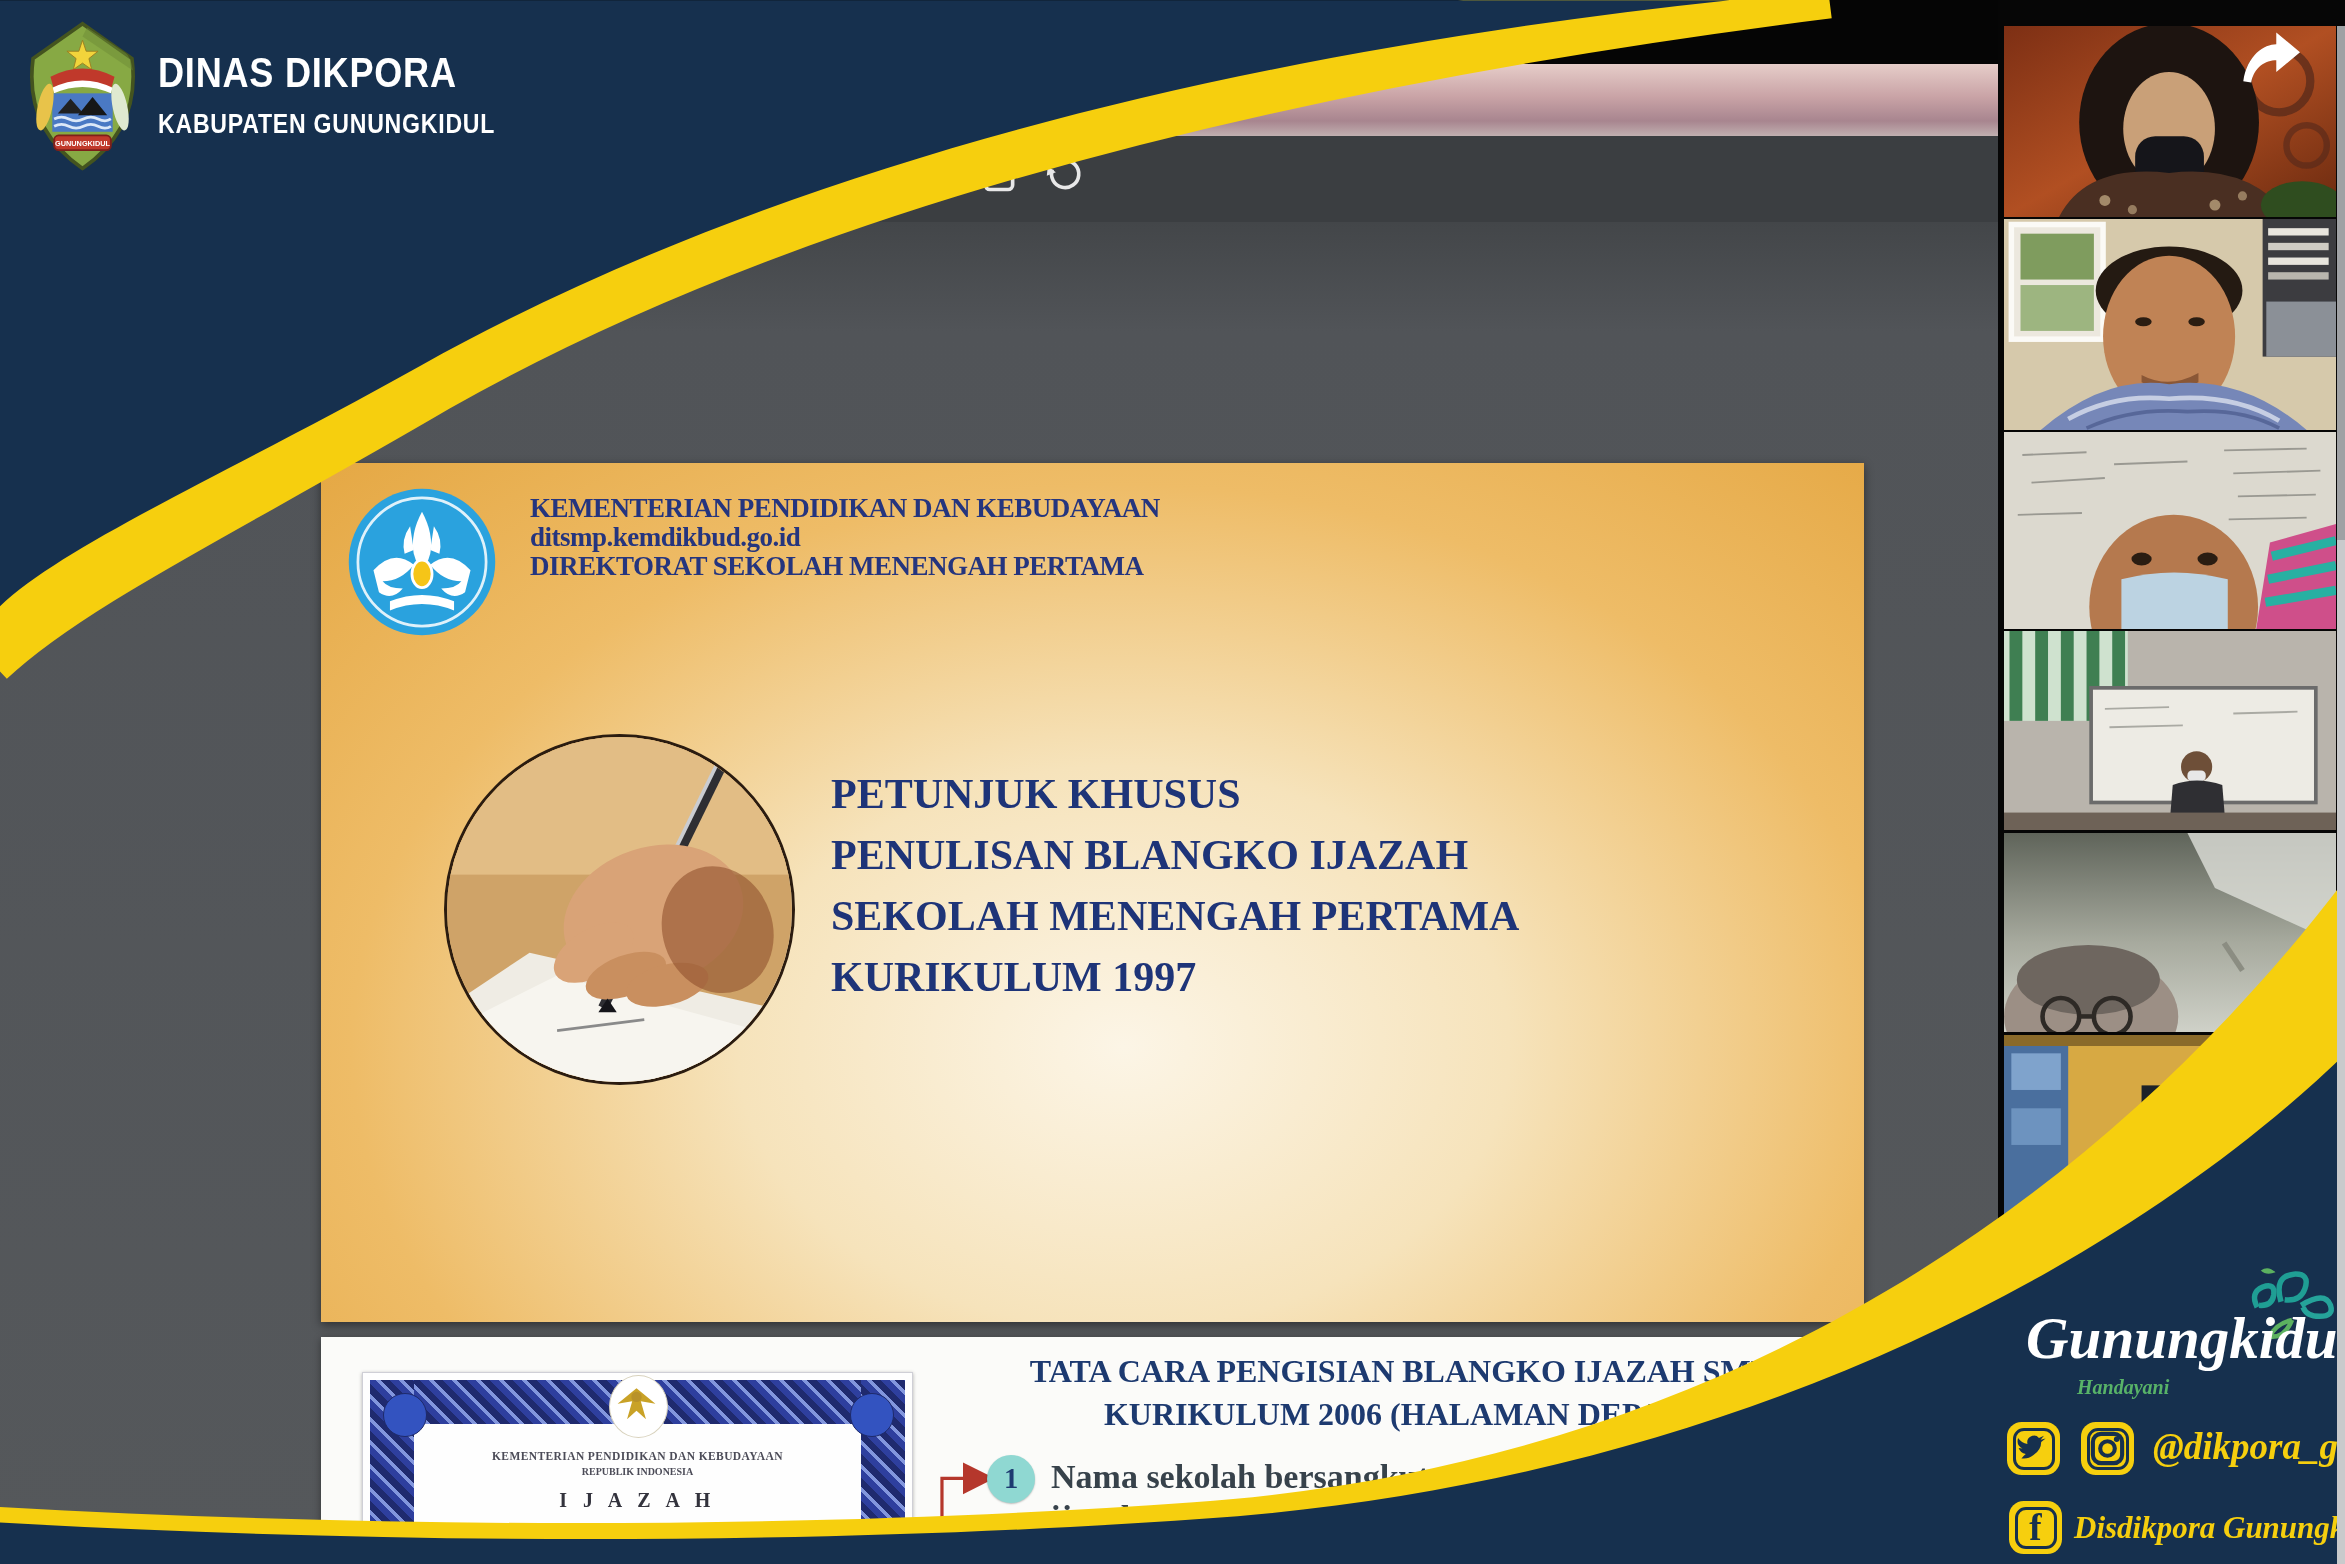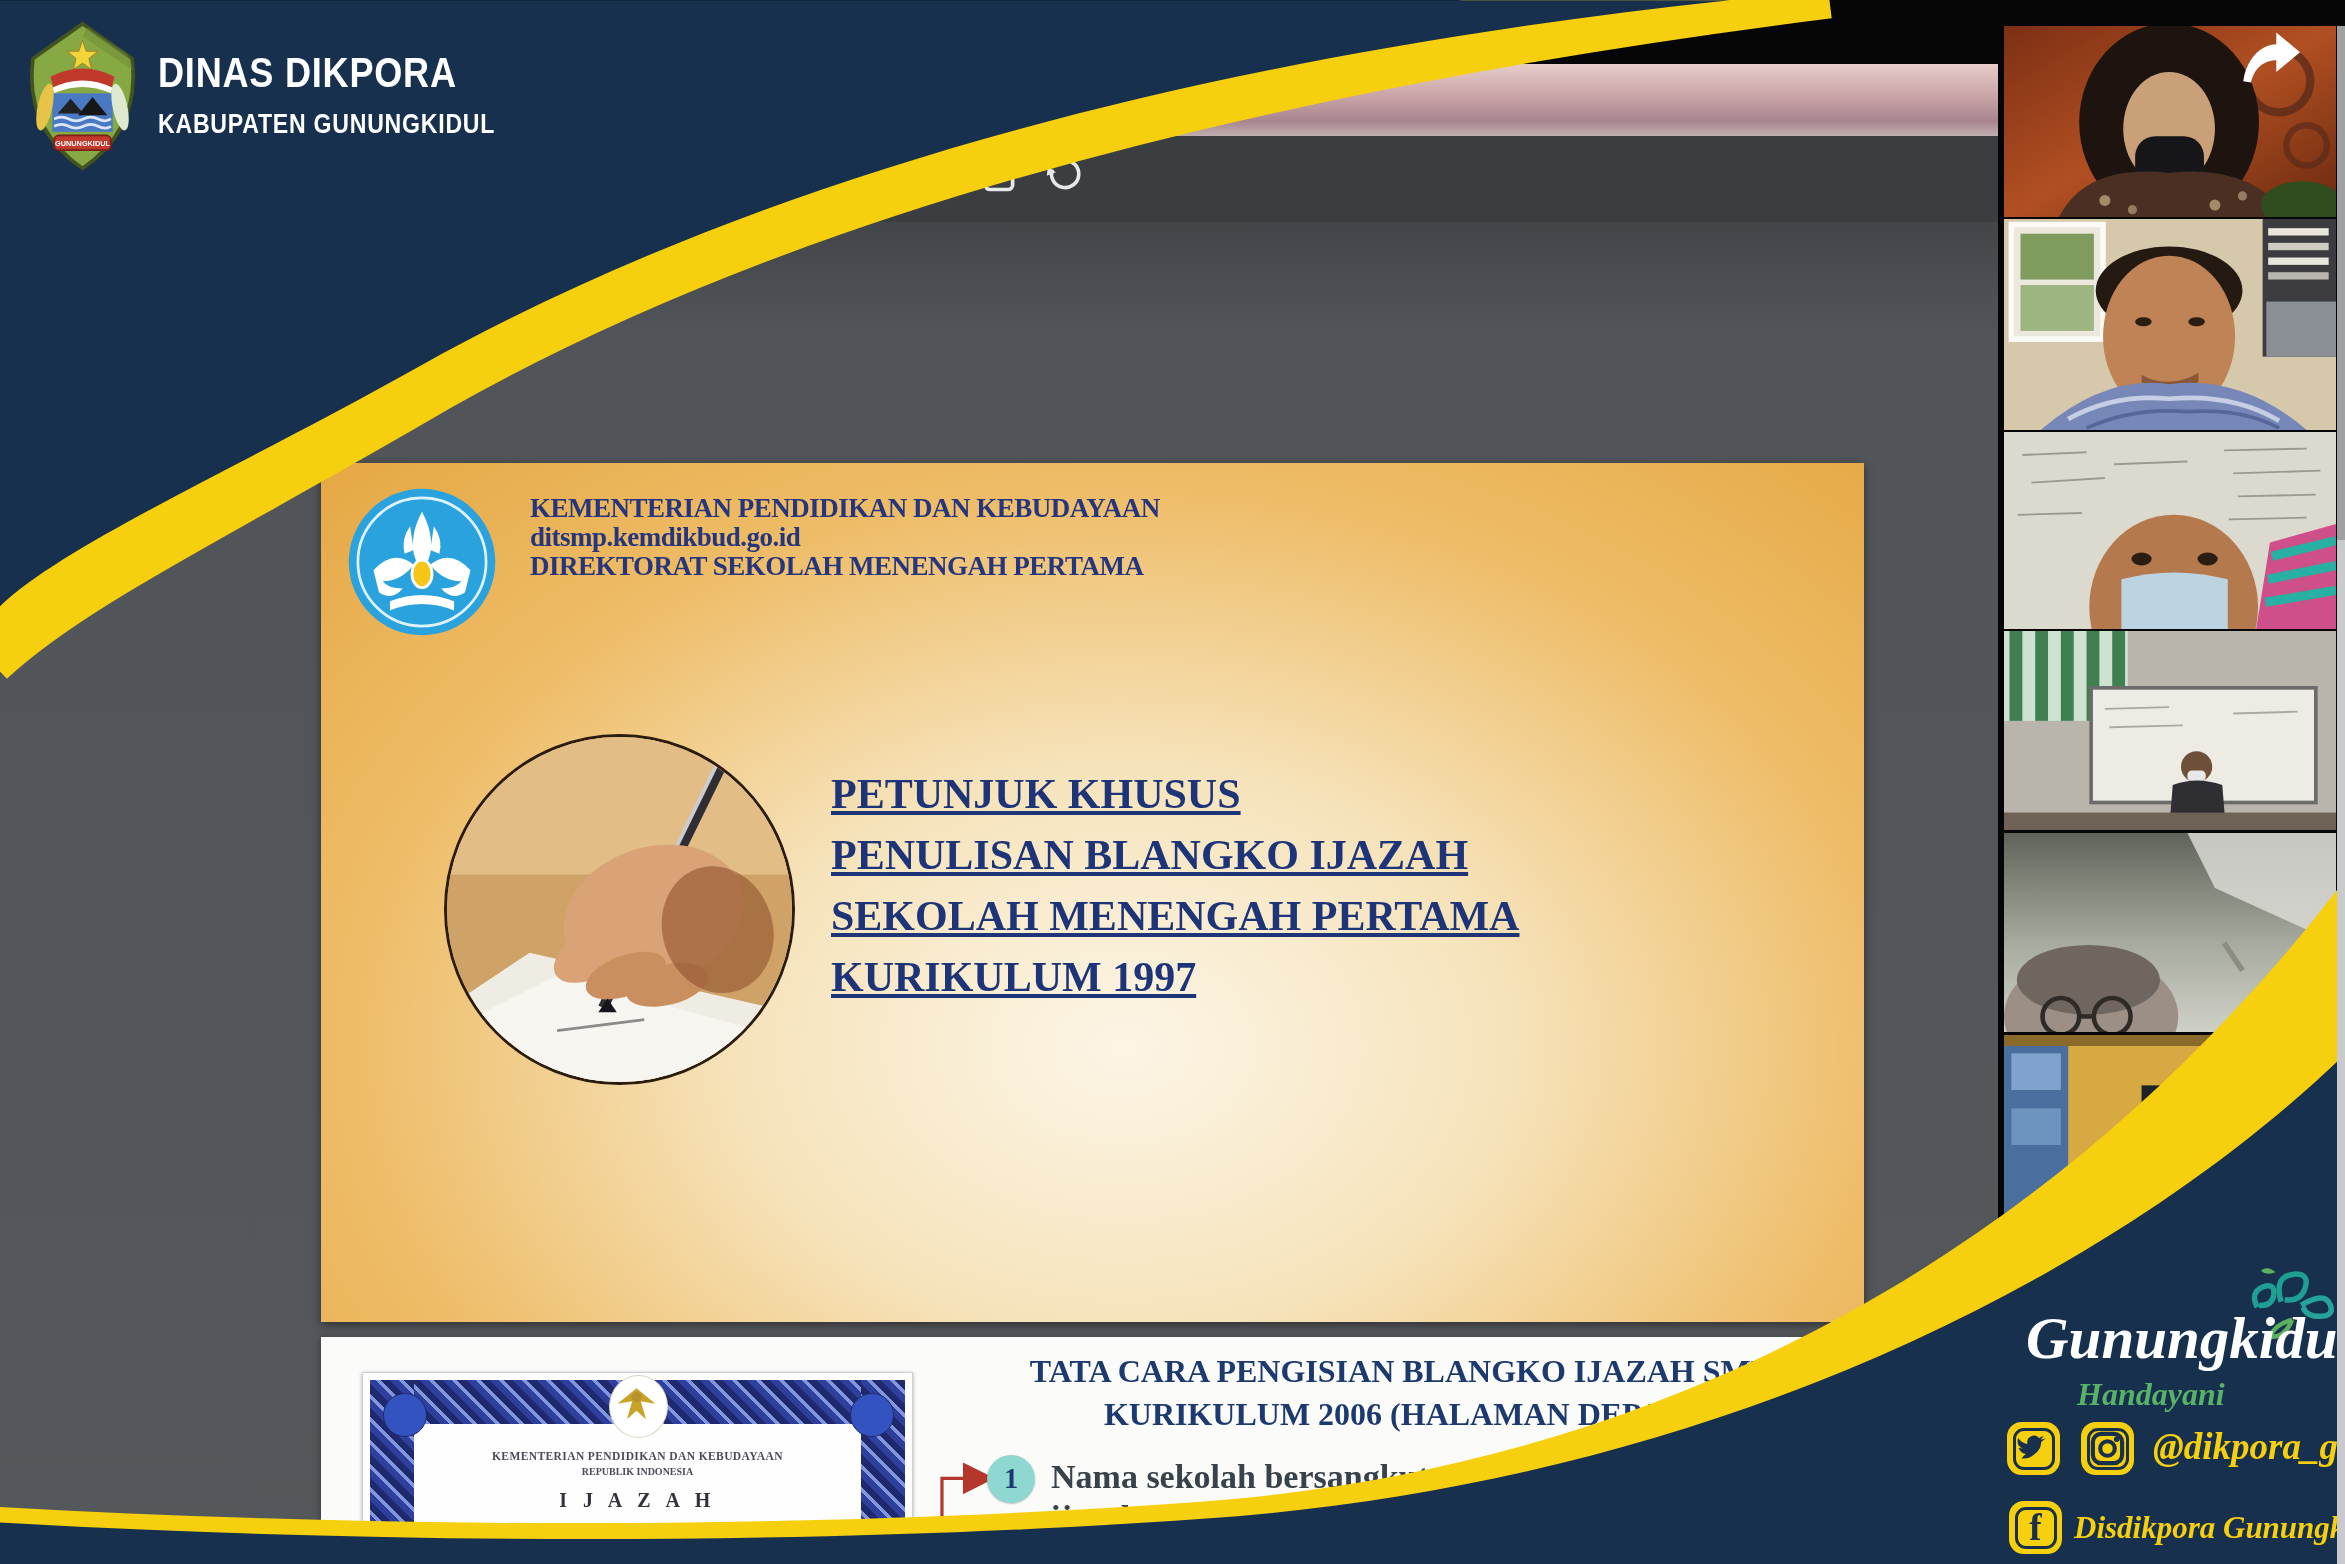--- a/index.html
+++ b/index.html
@@ -17,21 +17,21 @@
   .tb-sep{width:1.8px;height:37px;background:#63666a;top:158px;}
   .tb-btn{cursor:pointer;}
   .viewport{left:0;top:222px;width:2007px;height:1343px;
             background:linear-gradient(180deg,#434649 0px,#515458 110px,#55585b 100%);}
 
   
   .slide1{left:321px;top:241px;width:1543px;height:859px;
           background:radial-gradient(ellipse at 52% 68%,#fcf5e6 0%,#f6e3bb 34%,#eebc67 68%,#e5a844 100%);
           box-shadow:0 2.8px 9.2px rgba(0,0,0,.45);}
   .s1-head{color:#25357e;font-family:"Liberation Serif",serif;font-weight:bold;font-size:27px;line-height:29px;letter-spacing:-0.5px;}
-  .s1-title{color:#1e3478;font-family:"Liberation Serif",serif;font-weight:bold;font-size:42px;line-height:61px;letter-spacing:0px;text-decoration:underline;}
+  .s1-title{color:#1e3478;font-family:"Liberation Serif",serif;font-weight:bold;font-size:42px;line-height:61px;letter-spacing:0px;}
 
   
   .slide2{left:321px;top:1115px;width:1543px;height:514px;background:#fbfbf9;box-shadow:0 1.8px 7.3px rgba(0,0,0,.4);overflow:hidden;}
   .s2-title{color:#1d3a70;font-family:"Liberation Serif",serif;font-weight:bold;font-size:32px;line-height:43px;text-align:center;}
   .s2-item{color:#37424b;font-family:"Liberation Serif",serif;font-weight:bold;font-size:34px;line-height:41px;}
   .badge{width:48px;height:48px;border-radius:50%;background:#8fd8d2;color:#1d3a70;
          font-family:"Liberation Serif",serif;font-weight:bold;font-size:28.5px;line-height:48px;text-align:center;
          box-shadow:0 0.9px 1.8px rgba(0,0,0,.25);}
 
   
@@ -47,21 +47,21 @@
 
   
   .strip{left:1998px;top:0;width:347px;height:1565px;background:#060606;}
   .tile{left:2004px;width:332px;overflow:hidden;background:#111;cursor:pointer;}
   .tile svg{display:block;width:100%;height:100%;}
 
   
   .agency-name{color:#fff;font-weight:bold;font-size:43px;letter-spacing:0.9px;transform:scaleX(.84);transform-origin:left;white-space:nowrap;}
   .agency-region{color:#fff;font-weight:bold;font-size:27.5px;letter-spacing:0.9px;transform:scaleX(.84);transform-origin:left;white-space:nowrap;}
   .gk-brand{color:#fff;font-family:"Liberation Serif",serif;font-style:italic;font-weight:bold;font-size:59px;white-space:nowrap;}
-  .gk-tag{color:#58b368;font-family:"Liberation Serif",serif;font-style:italic;font-weight:bold;font-size:32px;}
+  .gk-tag{color:#58b368;font-family:"Liberation Serif",serif;font-style:italic;font-weight:bold;font-size:20px;}
   .ribbon{left:1550px;top:1463px;width:443px;height:61px;background:#f6cf0e;border:2.8px solid #16304e;border-radius:18.4px;
           color:#16304e;font-family:"Liberation Serif",serif;font-style:italic;font-weight:bold;font-size:30px;
           line-height:57px;text-align:center;white-space:nowrap;}
   .sbox{width:53px;height:53px;background:#f6cf0e;border-radius:14.7px;}
   .sbox i{position:absolute;inset:5.5px;border:3.7px solid #16304e;border-radius:11px;}
   .shand{color:#f6cf0e;font-family:"Liberation Serif",serif;font-style:italic;font-weight:bold;white-space:nowrap;}
   .scrollbar{left:2337px;top:26px;width:8.3px;height:1539px;background:#c9cacc;}
   .scroll-thumb{left:2337px;top:26px;width:8.3px;height:514px;background:#9fa1a4;}
 </style>
 </head>

